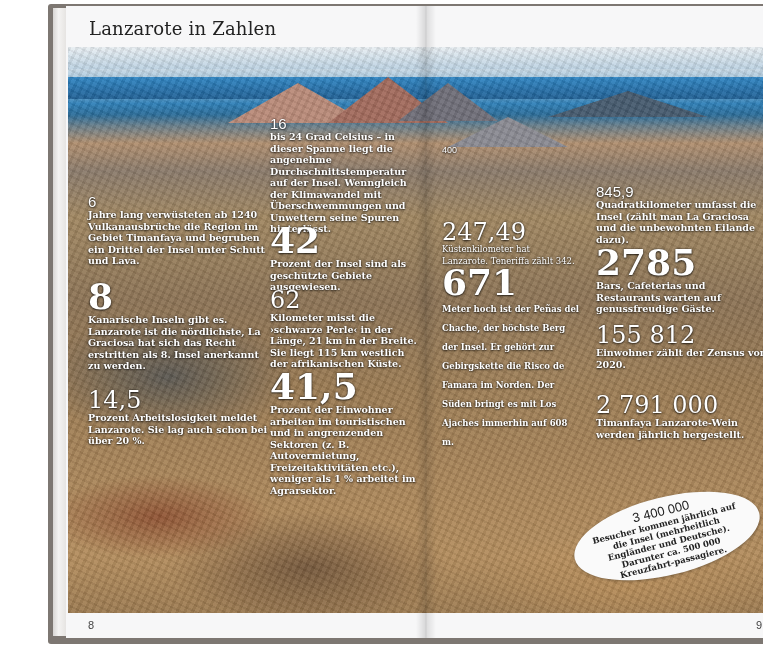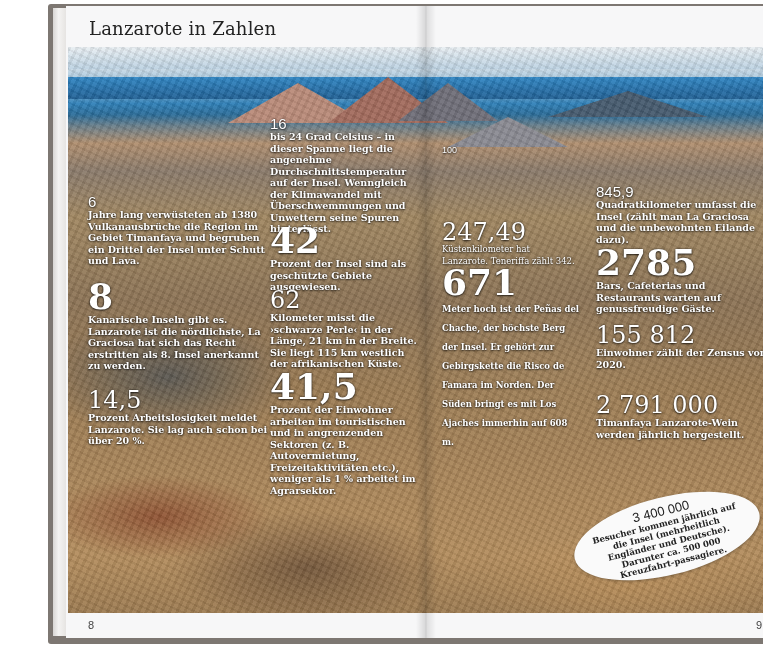--- a/index.html
+++ b/index.html
@@ -58,21 +58,21 @@
     <div style="position:absolute;left:330px;top:36px;width:0;height:0;border-left:50px solid transparent;border-right:50px solid transparent;border-bottom:38px solid #6f6e78;"></div>
     <div style="position:absolute;left:480px;top:44px;width:0;height:0;border-left:80px solid transparent;border-right:80px solid transparent;border-bottom:26px solid #455a6e;"></div>
     <div style="position:absolute;left:380px;top:70px;width:0;height:0;border-left:60px solid transparent;border-right:60px solid transparent;border-bottom:30px solid #8a8a92;"></div>
     <div class="texture"></div>
   </div>
 
   <div class="spine"></div>
 
   <div class="fact" style="left:44px;top:194px;width:190px;">
     <span class="num small">6</span>
-    <span class="txt">Jahre lang verwüsteten ab 1380 Vulkanausbrüche die Region im Gebiet Timanfaya und begruben ein Drittel der Insel unter Schutt und Lava.</span>
+    <span class="txt">Jahre lang verwüsteten ab 1240 Vulkanausbrüche die Region im Gebiet Timanfaya und begruben ein Drittel der Insel unter Schutt und Lava.</span>
   </div>
 
   <div class="fact" style="left:44px;top:278px;width:180px;">
     <span class="num big">8</span>
     <span class="txt">Kanarische Inseln gibt es. Lanzarote ist die nördlichste, La Graciosa hat sich das Recht erstritten als 8. Insel anerkannt zu werden.</span>
   </div>
 
   <div class="fact" style="left:44px;top:388px;width:180px;">
     <span class="num ital">14,5</span>
     <span class="txt">Prozent Arbeitslosigkeit meldet Lanzarote. Sie lag auch schon bei über 20 %.</span>
@@ -92,21 +92,21 @@
     <span class="num ital">62</span>
     <span class="txt">Kilometer misst die ›schwarze Perle‹ in der Länge, 21 km in der Breite. Sie liegt 115 km westlich der afrikanischen Küste.</span>
   </div>
 
   <div class="fact" style="left:226px;top:368px;width:148px;">
     <span class="num big">41,5</span>
     <span class="txt">Prozent der Einwohner arbeiten im touristischen und in angrenzenden Sektoren (z. B. Autovermietung, Freizeitaktivitäten etc.), weniger als 1 % arbeitet im Agrarsektor.</span>
   </div>
 
   <div class="fact" style="left:398px;top:146px;width:132px;">
-    <span class="num small" style="font-size:9px;">100</span>
+    <span class="num small" style="font-size:9px;">400</span>
   </div>
 
   <div class="fact" style="left:398px;top:220px;width:135px;">
     <span class="num ital">247,49</span>
     <span class="txt" style="font-weight:normal;font-size:8.5px;">Küstenkilometer hat Lanzarote. Teneriffa zählt 342.</span>
   </div>
 
   <div class="fact" style="left:398px;top:264px;width:140px;">
     <span class="num big">671</span>
     <span class="txt" style="font-size:8.5px;line-height:19px;">Meter hoch ist der Peñas del Chache, der höchste Berg der Insel. Er gehört zur Gebirgskette die Risco de Famara im Norden. Der Süden bringt es mit Los Ajaches immerhin auf 608 m.</span>

